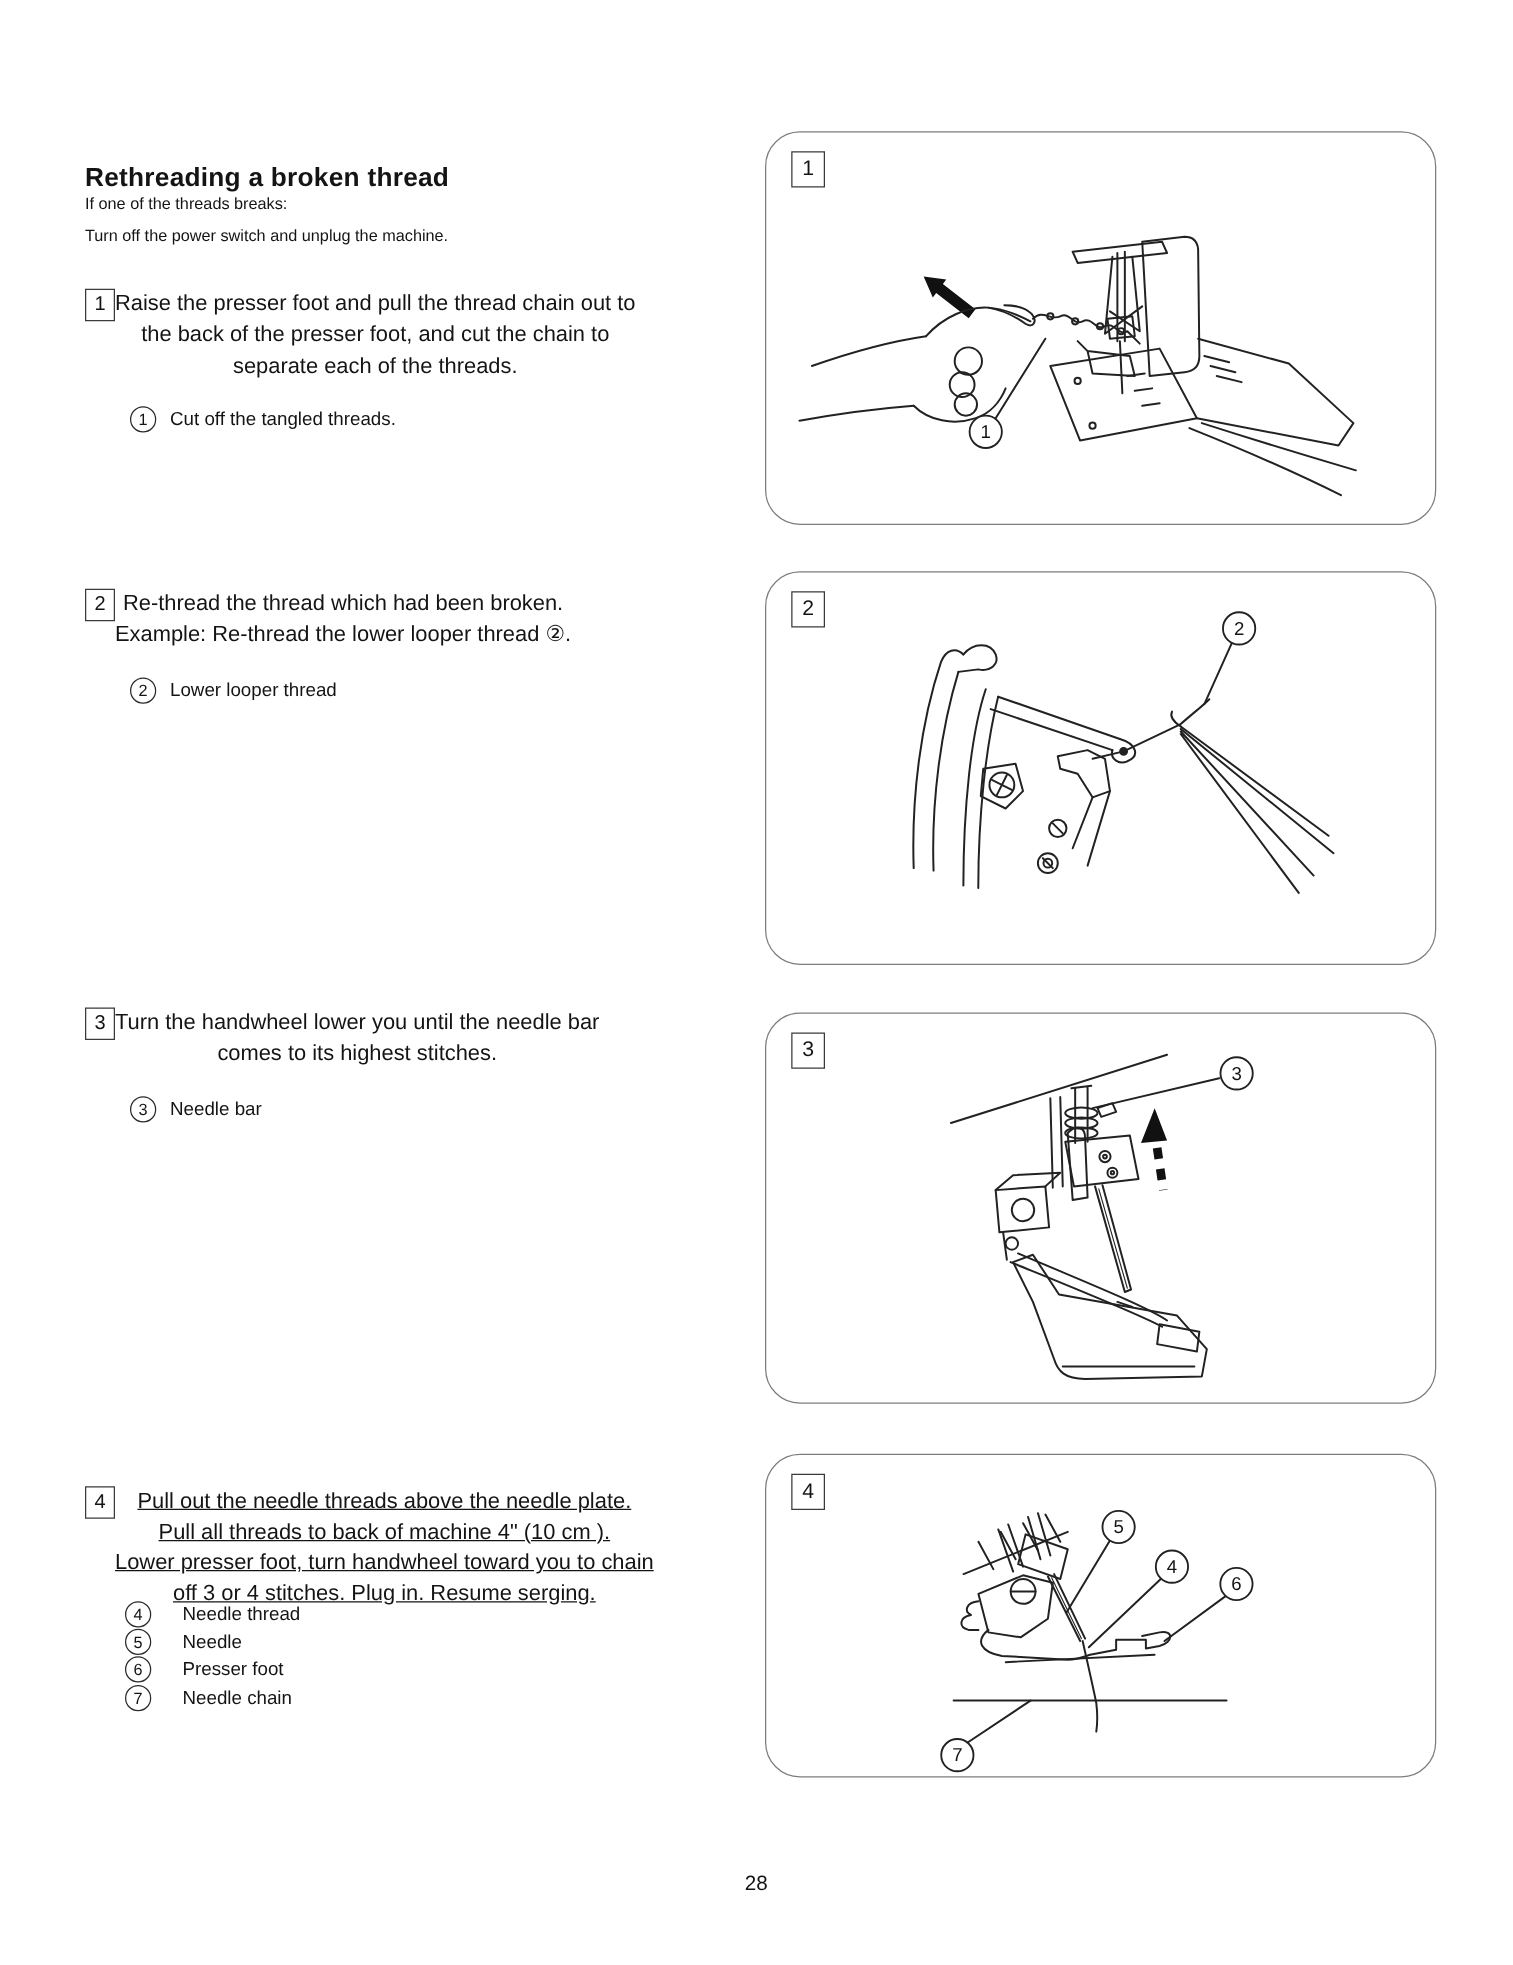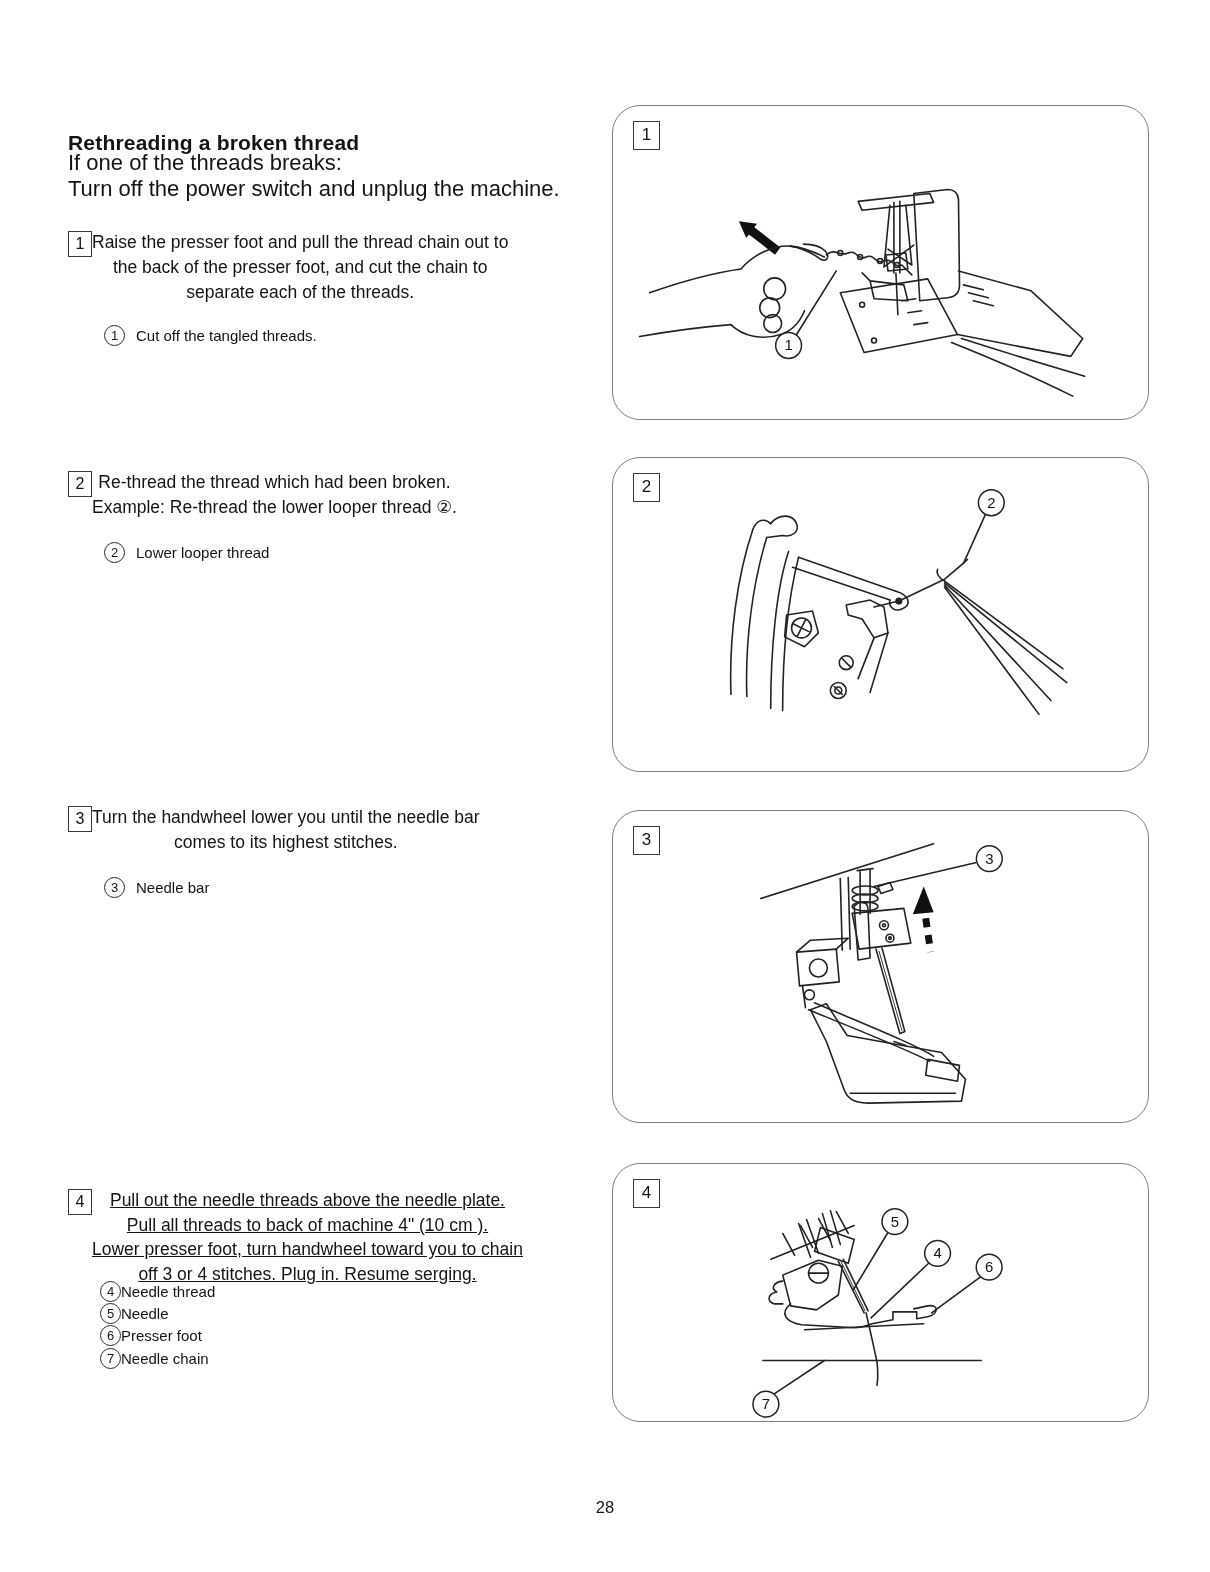--- a/index.html
+++ b/index.html
@@ -3,36 +3,36 @@
 <meta charset="utf-8">
 <style>
   html,body { margin:0; padding:0; }
   body {
     width:1210px; height:1572px; position:relative; background:#ffffff;
     font-family:"Liberation Sans","DejaVu Sans",sans-serif; color:#141414;
     overflow:hidden;
   }
   .abs { position:absolute; }
   .title { font-size:21px; font-weight:bold; letter-spacing:0.2px; }
-  .body-text { font-size:22px; line-height:26px; white-space:pre; }
+  .body-text { font-size:13px; line-height:26px; white-space:pre; }
   .step { display:flex; align-items:flex-start; }
   .step-marker {
     flex:none; width:22px; height:24px; border:1px solid #3a3a3a;
     font-size:16px; line-height:23px; text-align:center; margin-top:1px;
   }
   .step-lines { margin-left:0; font-size:17.5px; line-height:25px; white-space:pre;text-align:center; }
   .callout-row { display:flex; align-items:center; }
   .cnum {
     flex:none; width:21px; height:21px; border:1.3px solid #2a2a2a; border-radius:50%;
     display:inline-flex; align-items:center; justify-content:center;
     font-size:13px; box-sizing:border-box; background:#fff;
   }
   .clabel { margin-left:11px; font-size:15px; }
   .list .callout-row { height:22.4px; }
-  .list .clabel { margin-left:0; }
+  .list .clabel { margin-left:25px; }
   .figure-box {
     position:absolute; left:612px; width:537px; box-sizing:border-box;
     border:1.5px solid #7d7d7d; border-radius:28px; background:#fff;
   }
   .fig-marker {
     position:absolute; left:20px; top:15px; width:25px; height:27px;
     border:1px solid #3a3a3a; font-size:17px; line-height:26px; text-align:center;
     background:#fff;
   }
   .fig-svg { position:absolute; left:0; top:0; width:100%; height:100%; }

